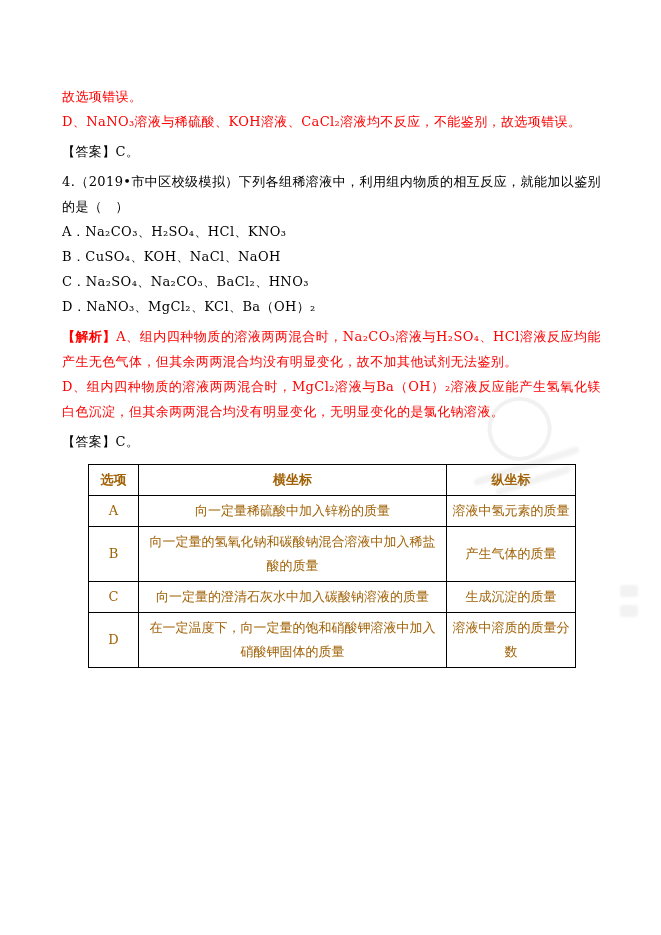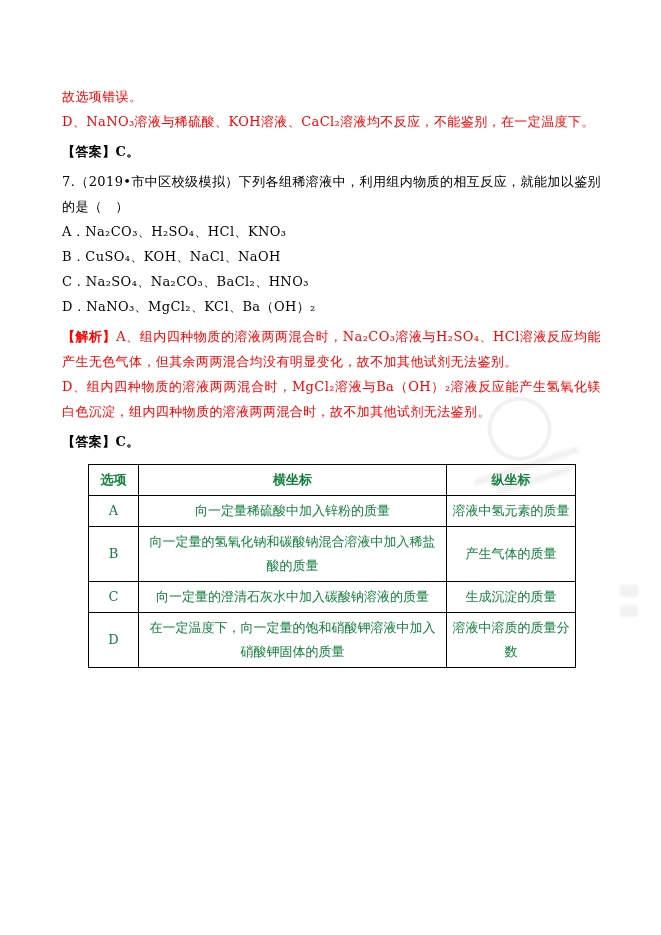--- a/index.html
+++ b/index.html
@@ -19,37 +19,37 @@
   }
   p.para {
     margin: 0;
     font-size: 13px;
     line-height: 25px;
     text-align: justify;
     color: #000000;
     letter-spacing: 0.4px;
   }
   p.red { color: #fe0000; }
-  p.bold { font-weight: bold; }
+  p.bold { font-weight: normal; }
   p.gap-top { margin-top: 5px; }
   .blabel { font-weight: bold; }
   table.opts {
     border-collapse: collapse;
     margin: 10px 0 0 26px;
     table-layout: fixed;
     width: 487px;
   }
   table.opts th, table.opts td {
     border: 1px solid #000000;
     font-size: 13px;
     line-height: 24px;
     text-align: center;
     vertical-align: middle;
     padding: 3px 5px;
-    color: #15803d;
+    color: #a16207;
     box-sizing: border-box;
     word-break: break-all;
   }
   table.opts th { font-weight: bold; }
   col.c-opt { width: 50px; }
   col.c-x   { width: 308px; }
   col.c-y   { width: 129px; }
   .watermark {
     position: absolute;
     top: 388px;
@@ -94,29 +94,29 @@
     margin-bottom: 8px;
     filter: blur(1px);
   }
 </style>
 </head>
 <body>
 
 <div class="page">
 
   <p class="para red">故选项错误。</p>
-  <p class="para red">D、NaNO₃溶液与稀硫酸、KOH溶液、CaCl₂溶液均不反应，不能鉴别，在一定温度下。</p>
+  <p class="para red">D、NaNO₃溶液与稀硫酸、KOH溶液、CaCl₂溶液均不反应，不能鉴别，故选项错误。</p>
   <p class="para bold gap-top">【答案】C。</p>
-  <p class="para gap-top">7.（2019•市中区校级模拟）下列各组稀溶液中，利用组内物质的相互反应，就能加以鉴别的是（　）</p>
+  <p class="para gap-top">4.（2019•市中区校级模拟）下列各组稀溶液中，利用组内物质的相互反应，就能加以鉴别的是（　）</p>
   <p class="para">A．Na₂CO₃、H₂SO₄、HCl、KNO₃</p>
   <p class="para">B．CuSO₄、KOH、NaCl、NaOH</p>
   <p class="para">C．Na₂SO₄、Na₂CO₃、BaCl₂、HNO₃</p>
   <p class="para">D．NaNO₃、MgCl₂、KCl、Ba（OH）₂</p>
   <p class="para red gap-top"><span class="blabel">【解析】</span><span>A、组内四种物质的溶液两两混合时，Na₂CO₃溶液与H₂SO₄、HCl溶液反应均能产生无色气体，但其余两两混合均没有明显变化，故不加其他试剂无法鉴别。</span></p>
-  <p class="para red">D、组内四种物质的溶液两两混合时，MgCl₂溶液与Ba（OH）₂溶液反应能产生氢氧化镁白色沉淀，组内四种物质的溶液两两混合时，故不加其他试剂无法鉴别。</p>
+  <p class="para red">D、组内四种物质的溶液两两混合时，MgCl₂溶液与Ba（OH）₂溶液反应能产生氢氧化镁白色沉淀，但其余两两混合均没有明显变化，无明显变化的是氯化钠溶液。</p>
   <p class="para bold gap-top">【答案】C。</p>
 
   <table class="opts">
     <colgroup>
       <col class="c-opt">
       <col class="c-x">
       <col class="c-y">
     </colgroup>
     <thead>
       <tr>

